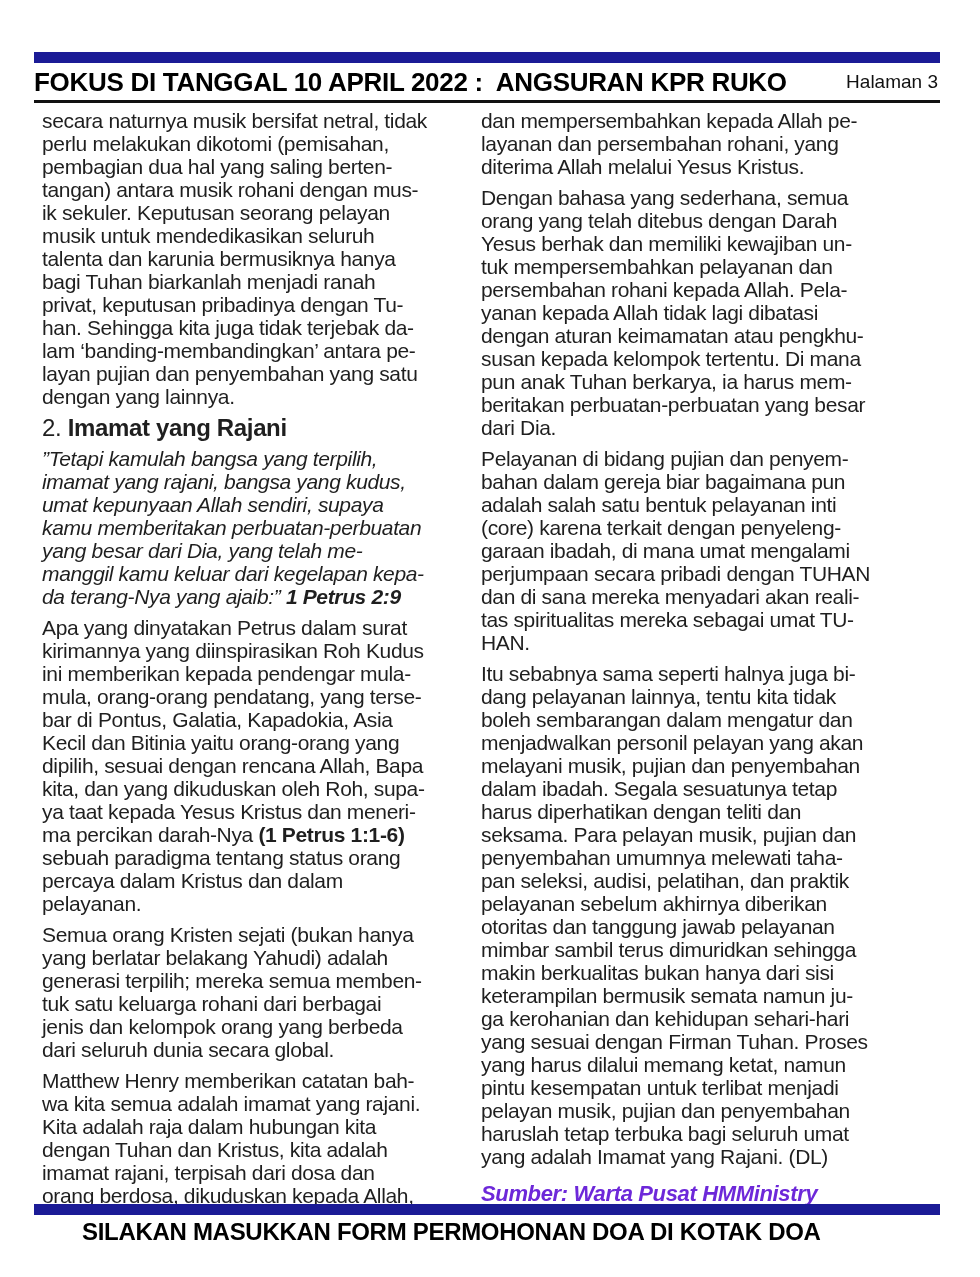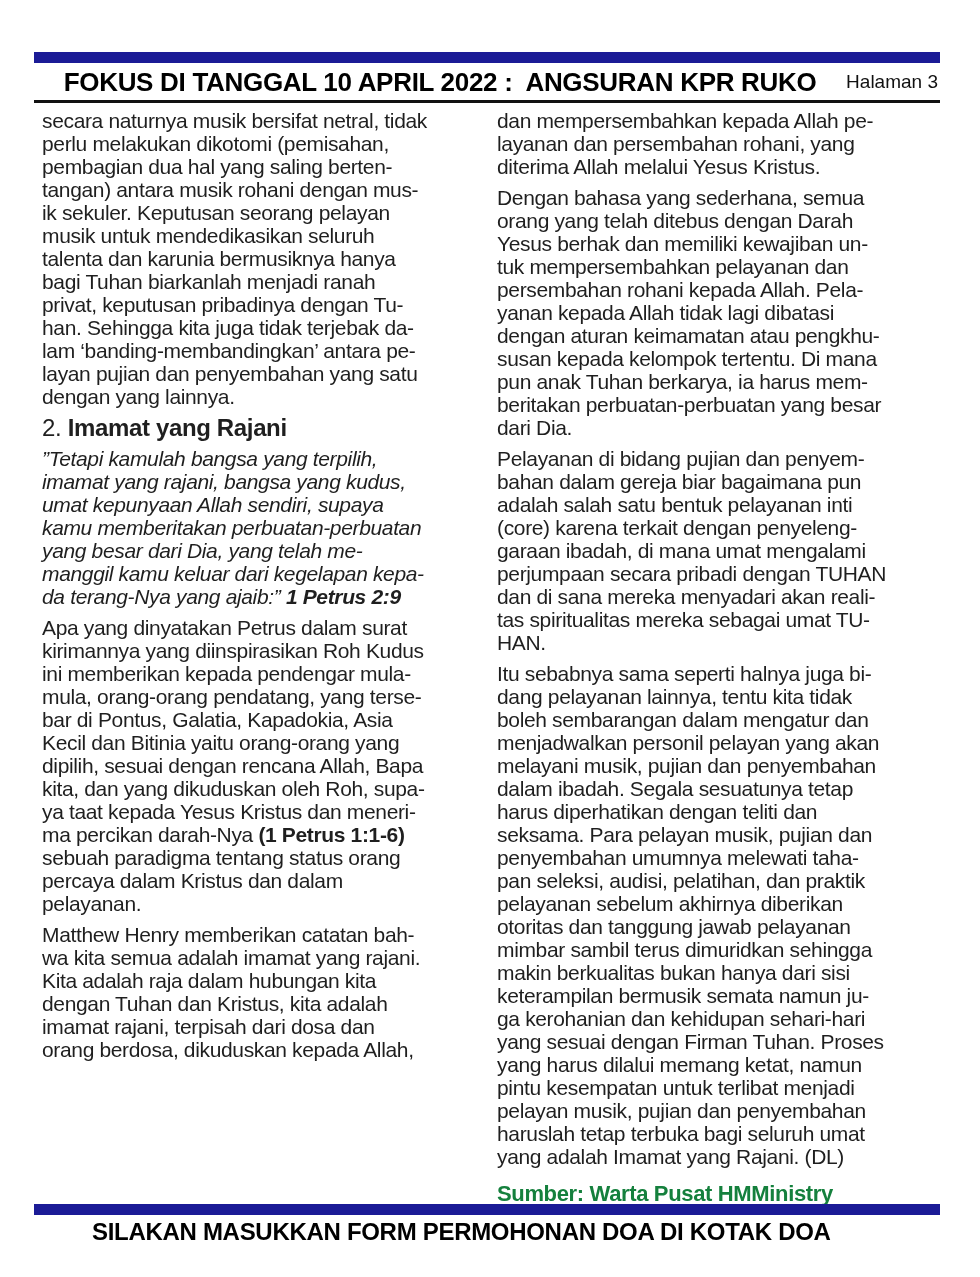--- a/index.html
+++ b/index.html
@@ -25,21 +25,20 @@
     position: absolute;
     top: 64px;
     left: 34px;
     width: 906px;
     height: 36px;
     display: flex;
     align-items: center;
   }
   .header .title {
     flex: 1;
-    text-align: center;
     font-size: 26px;
     font-weight: bold;
     color: #000;
     white-space: pre;
     letter-spacing: -0.3px;
   }
   .header .page-num {
     font-size: 19px;
     color: #111;
     white-space: pre;
@@ -52,21 +51,21 @@
     left: 34px;
     width: 906px;
     height: 3px;
   }
   .columns {
     position: absolute;
     top: 109px;
     left: 42px;
     width: 896px;
     display: flex;
-    gap: 17px;
+    gap: 1px;
   }
   .col {
     width: 438px;
     font-size: 21px;
     line-height: 23px;
     letter-spacing: -0.35px;
     color: #1f1f1f;
   }
   .col.right { width: 441px; }
   .para { white-space: pre; margin-bottom: 8px; }
@@ -77,27 +76,28 @@
     margin: 2px 0 8px 0;
   }
   .heading b { font-weight: bold; }
   .quote { font-style: italic; }
   .quote b { font-style: italic; }
   .italic { }
   .source-line {
     white-space: pre;
     font-size: 22px;
     font-weight: bold;
+    font-style: italic;
     margin-top: 14px;
-    color: #15803d;
+    color: #6d28d9;
   }
   .footer {
     position: absolute;
     top: 1218px;
-    left: 92px;
+    left: 82px;
     font-size: 24px;
     font-weight: bold;
     color: #000;
     white-space: pre;
     letter-spacing: -0.3px;
   }
 </style>
 </head>
 <body>
 
@@ -142,20 +142,26 @@
 mula, orang-orang pendatang, yang terse-
 bar di Pontus, Galatia, Kapadokia, Asia
 Kecil dan Bitinia yaitu orang-orang yang
 dipilih, sesuai dengan rencana Allah, Bapa
 kita, dan yang dikuduskan oleh Roh, supa-
 ya taat kepada Yesus Kristus dan meneri-
 ma percikan darah-Nya </span><b>(1 Petrus 1:1-6)</b><span>
 sebuah paradigma tentang status orang
 percaya dalam Kristus dan dalam
 pelayanan.</span></div>
+      <div class="para">Semua orang Kristen sejati (bukan hanya
+yang berlatar belakang Yahudi) adalah
+generasi terpilih; mereka semua memben-
+tuk satu keluarga rohani dari berbagai
+jenis dan kelompok orang yang berbeda
+dari seluruh dunia secara global.</div>
       <div class="para">Matthew Henry memberikan catatan bah-
 wa kita semua adalah imamat yang rajani.
 Kita adalah raja dalam hubungan kita
 dengan Tuhan dan Kristus, kita adalah
 imamat rajani, terpisah dari dosa dan
 orang berdosa, dikuduskan kepada Allah,</div>
     </div>
 
     <div class="col right">
       <div class="para">dan mempersembahkan kepada Allah pe-

